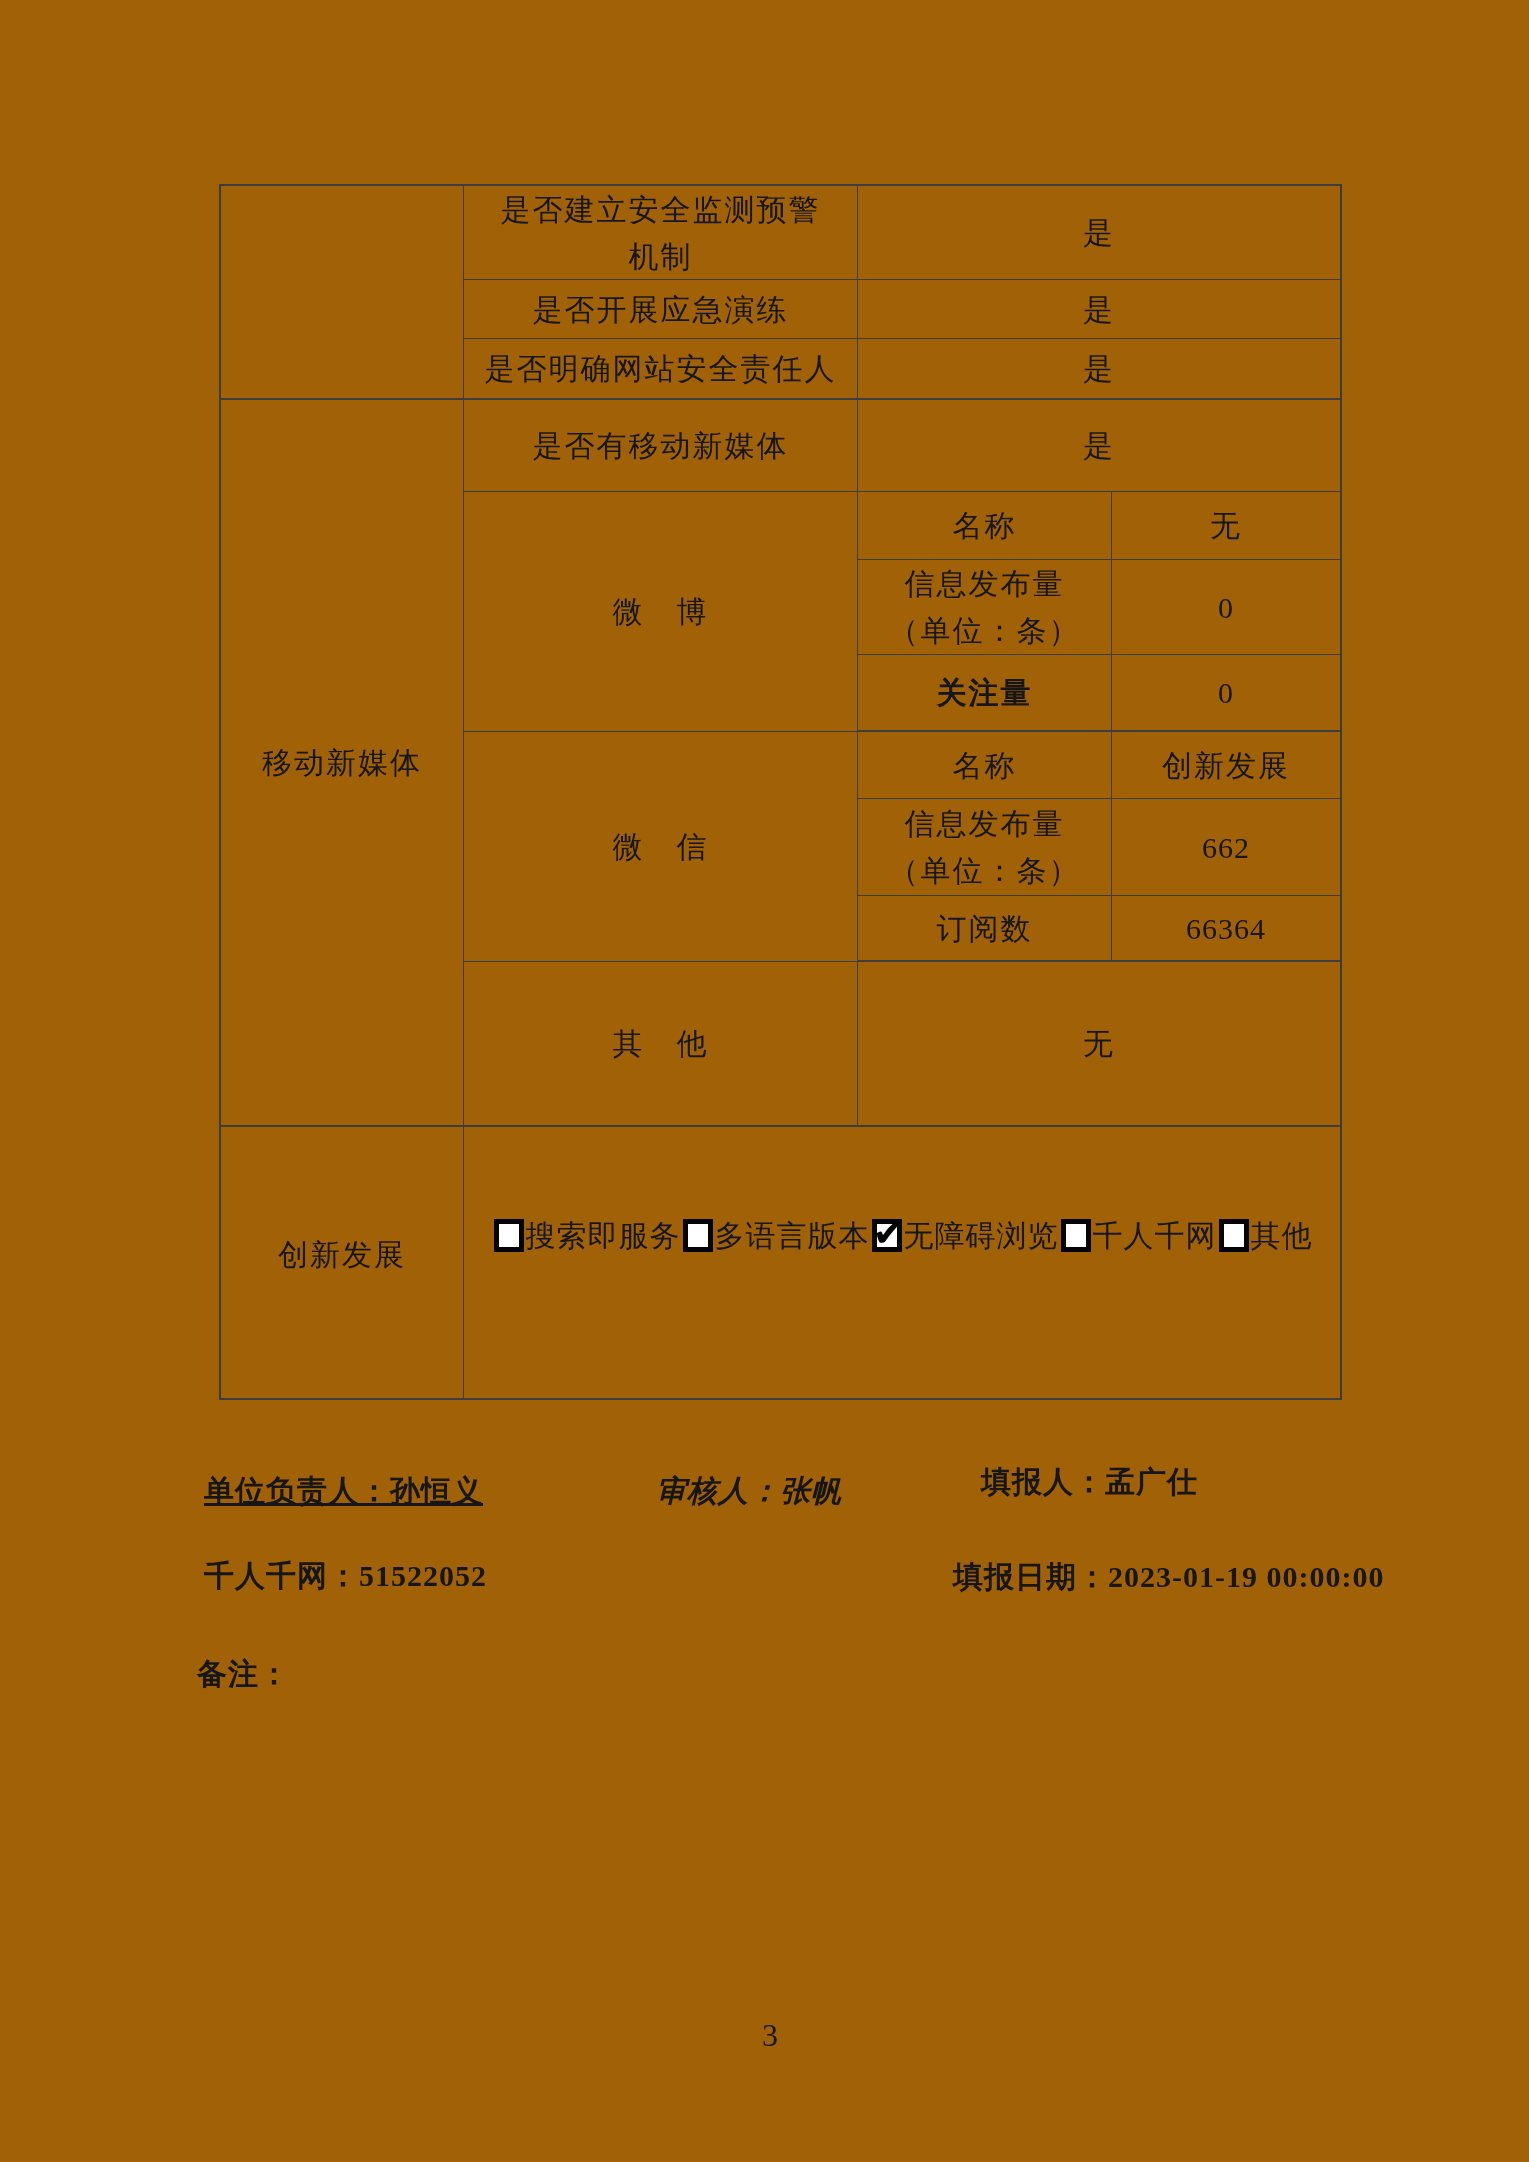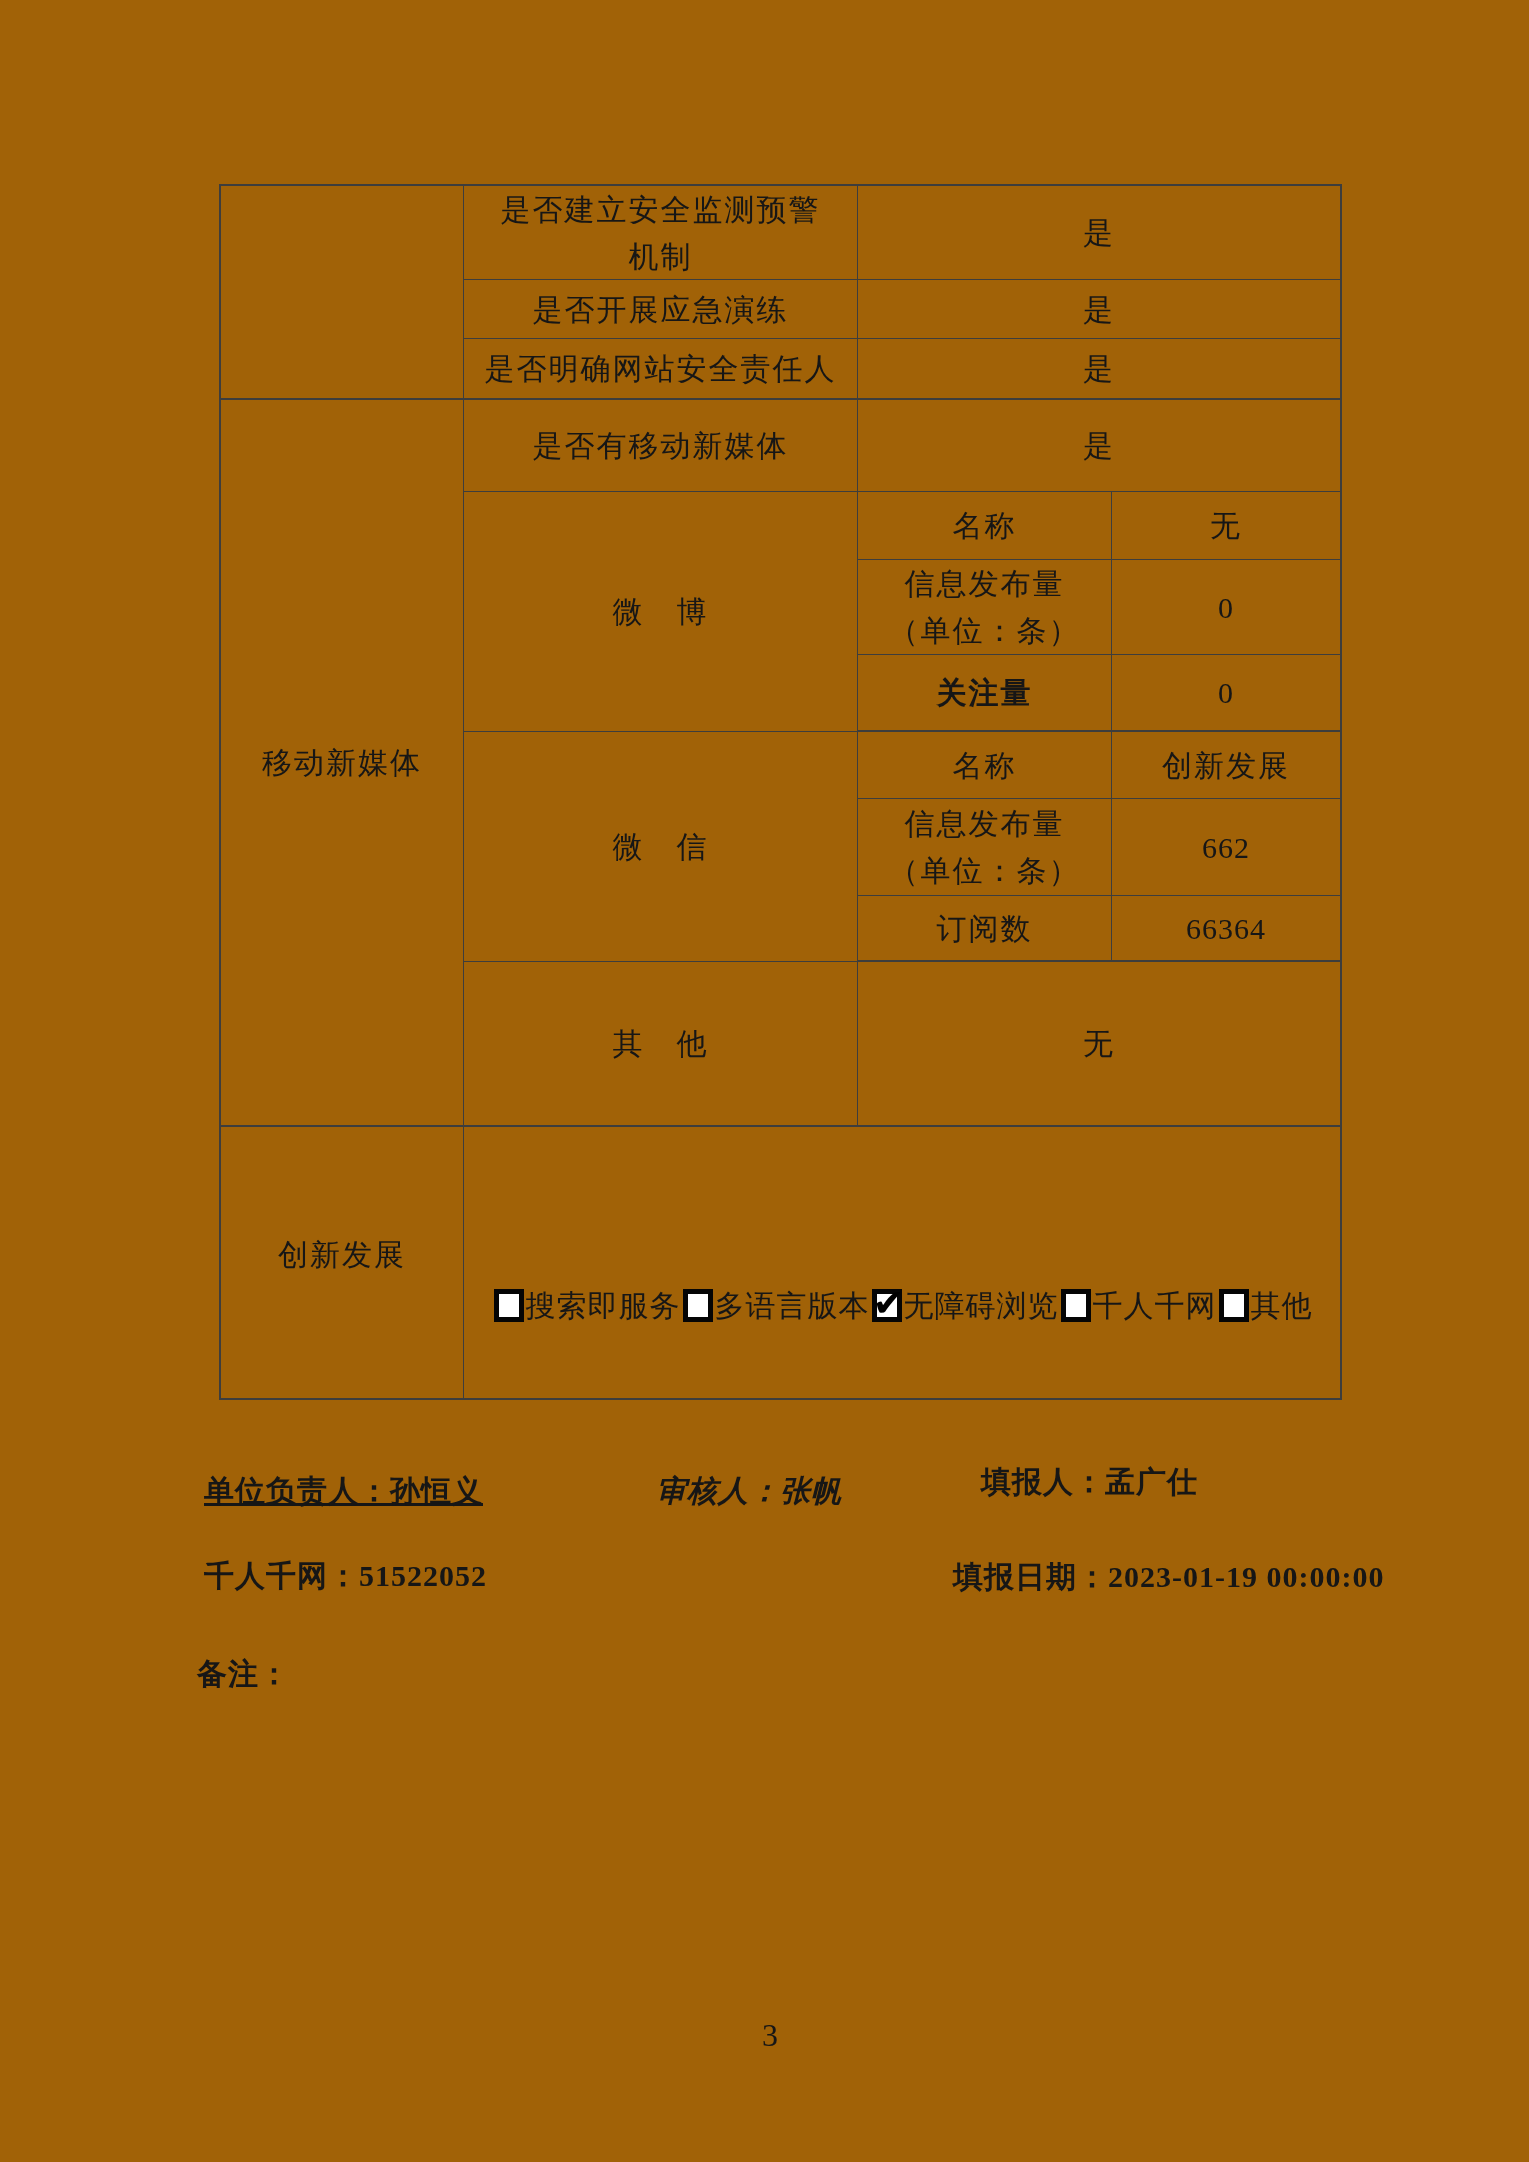--- a/index.html
+++ b/index.html
@@ -29,21 +29,21 @@
     white-space: pre-line;
   }
   .num { letter-spacing: 1px; }
   .no-br { border-right: none; }
   .no-bb { border-bottom: none; }
   .bb2 { border-bottom-width: 2px; }
 
   
   .innov-label-cell { align-items: flex-start; padding-top: 104px; }
   .cb-cell {
-    align-items: center; justify-content: center;
+    align-items: flex-start; justify-content: center;
     padding-top: 85px; white-space: normal;
   }
   .cb-line { display: flex; align-items: center; }
   .cb-item { display: flex; align-items: center; }
   .cb {
     width: 30px; height: 33px;
     border: 5px solid #050505;
     background: #fff;
     position: relative;
     margin: 0 2px;

